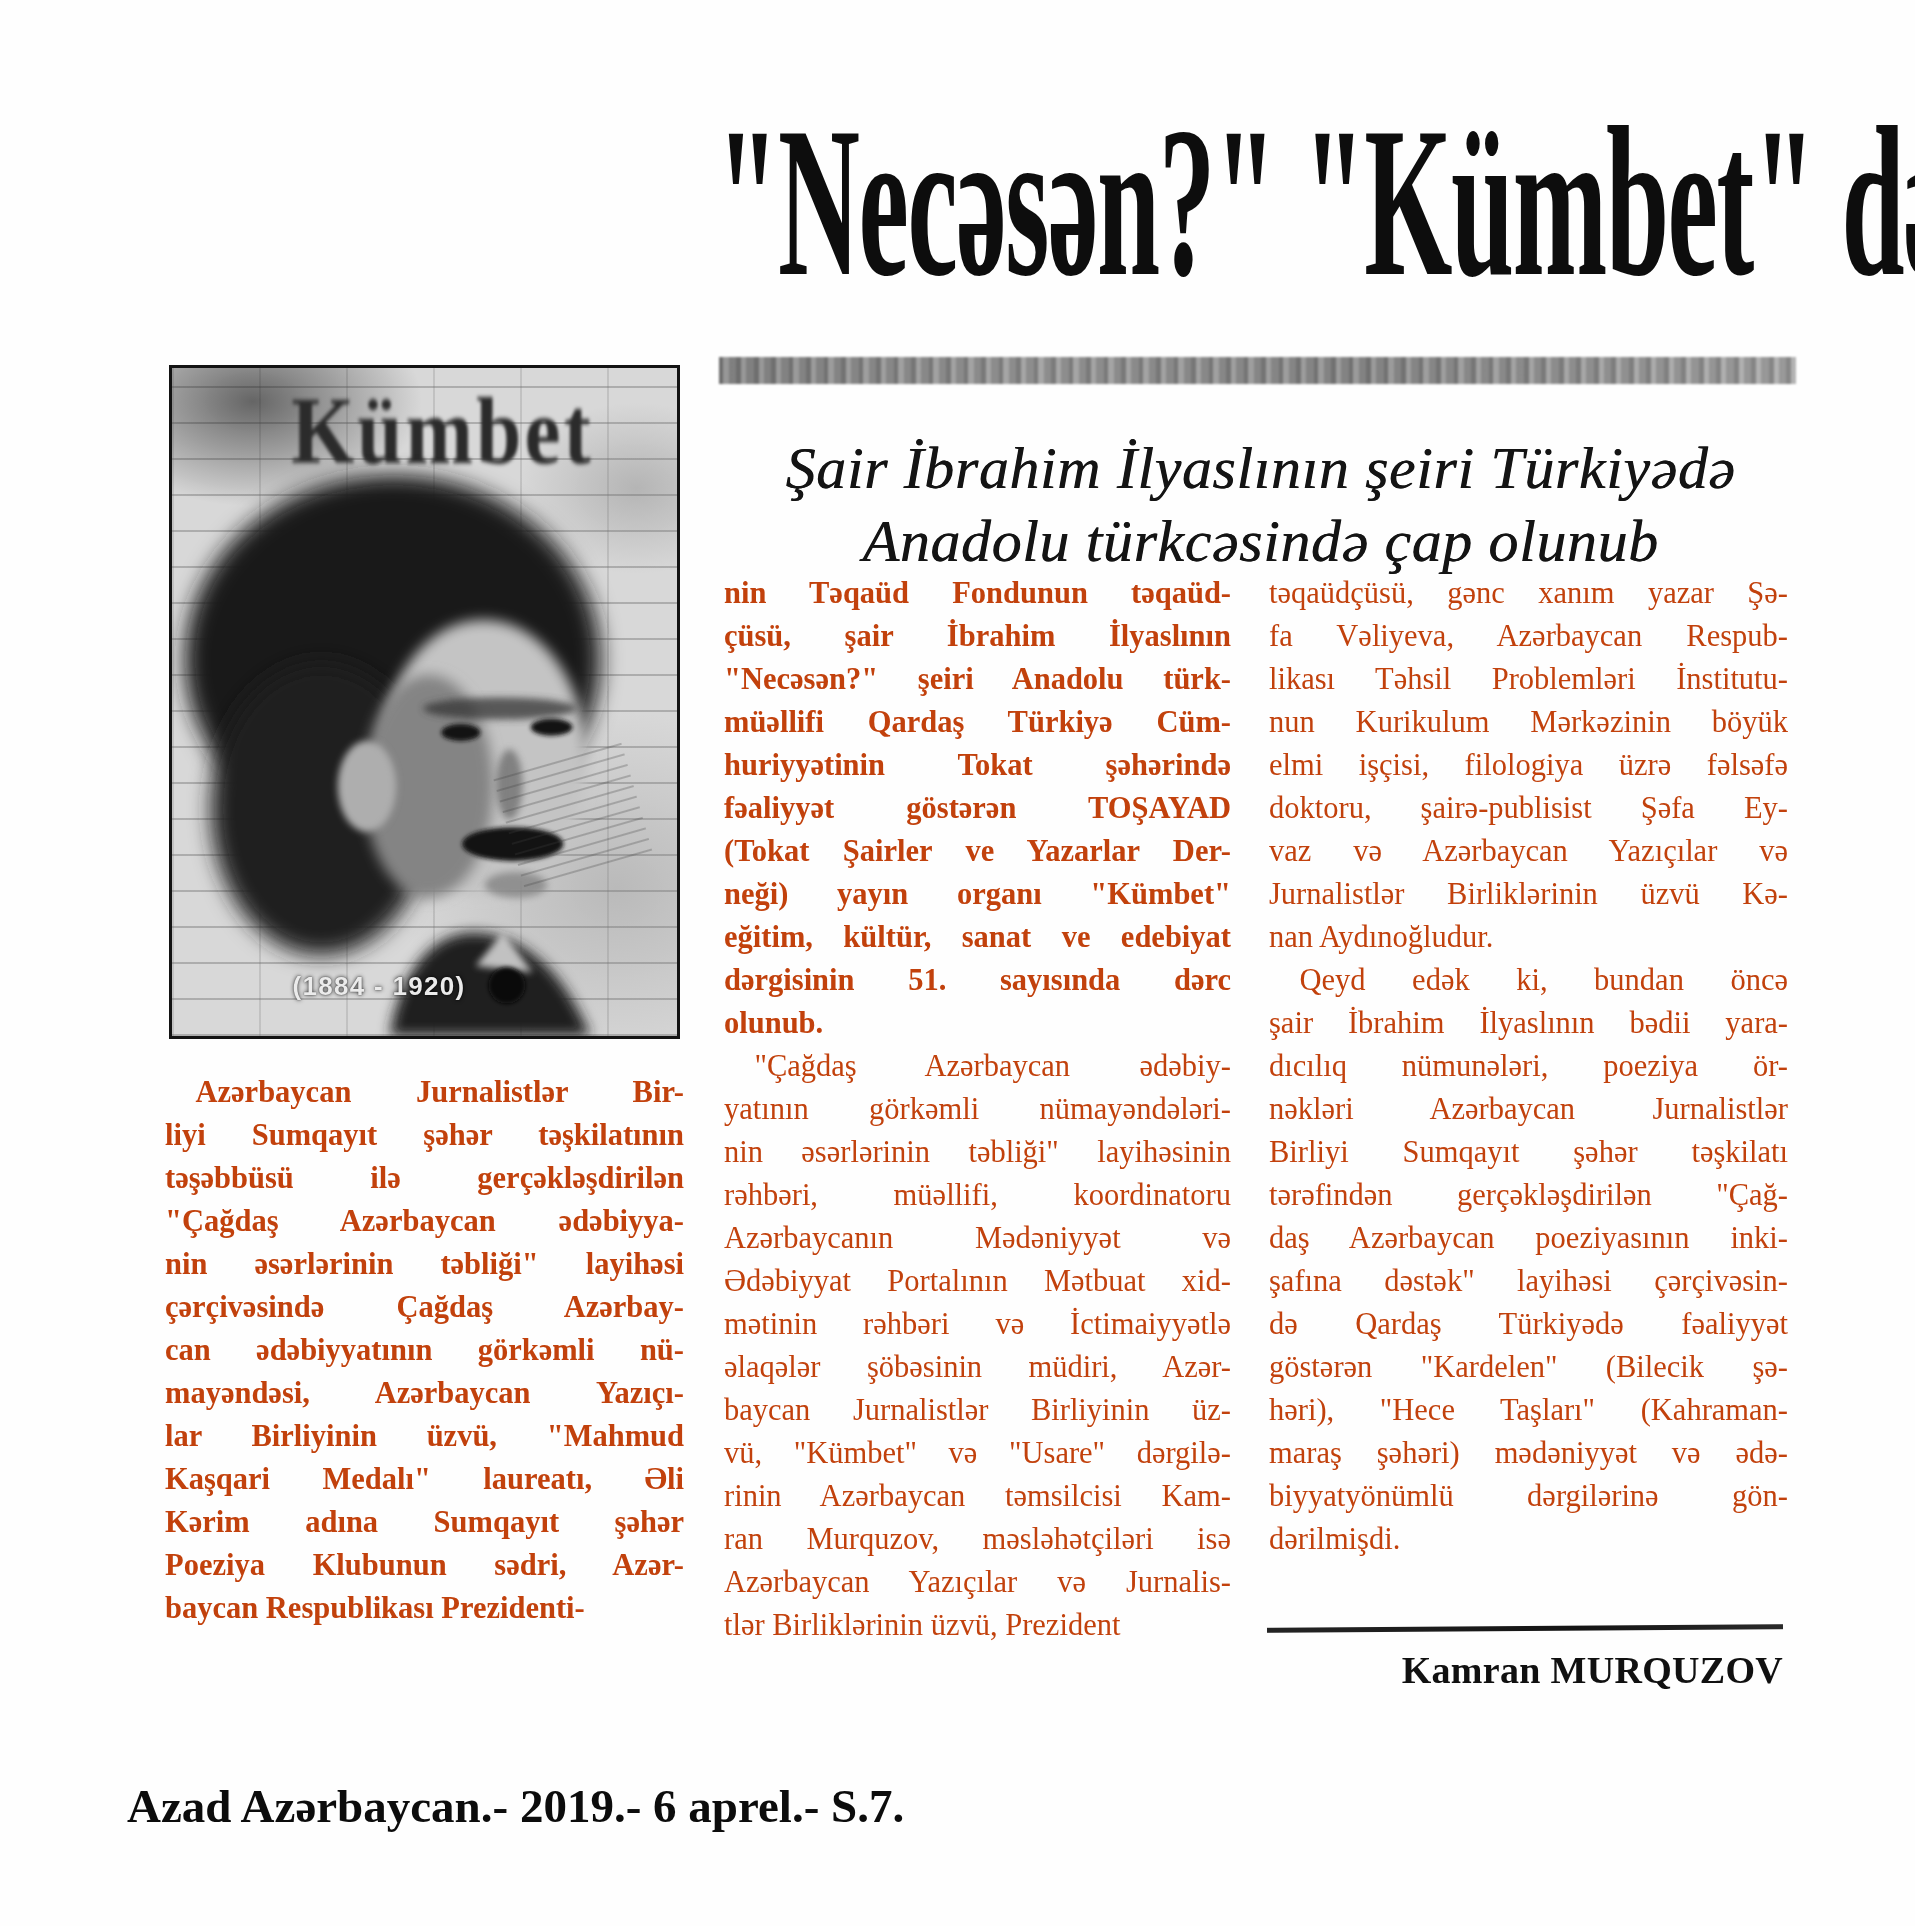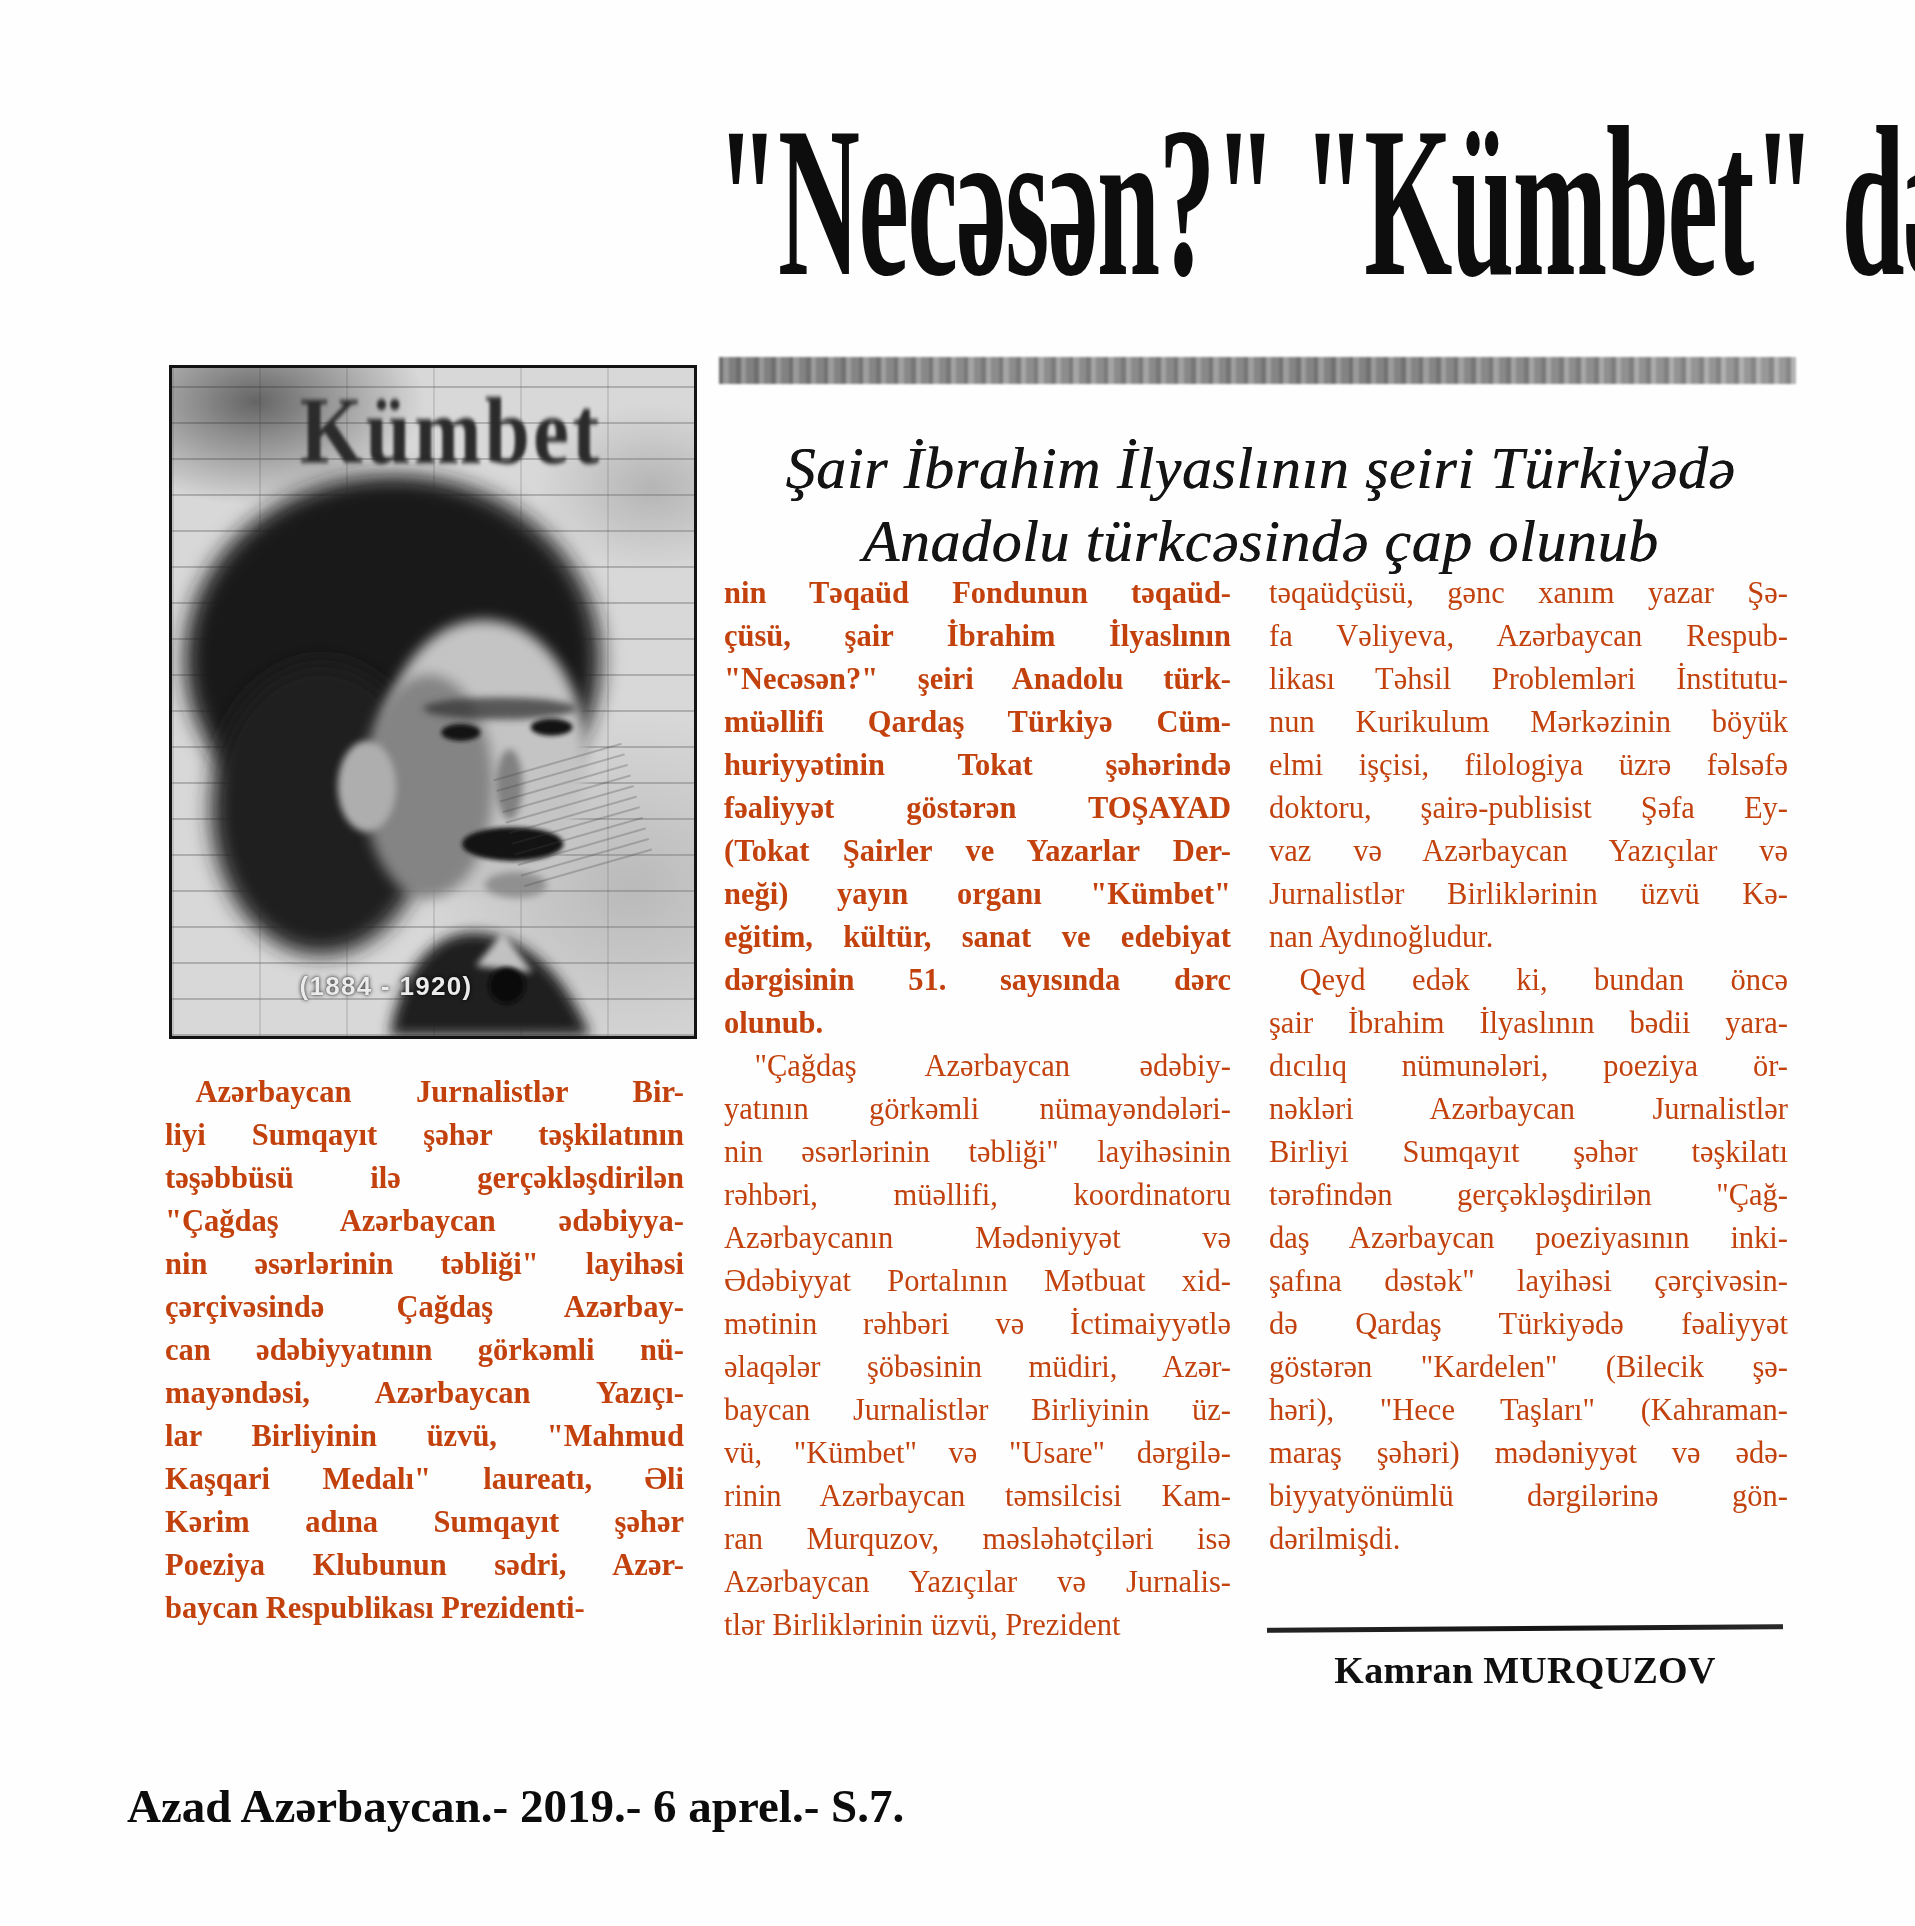--- a/index.html
+++ b/index.html
@@ -20,21 +20,20 @@
     position:absolute; left:169px; top:365px; width:505px; height:668px;
     border:3.2px solid #161616; box-sizing:content-box;
     background-color:#d9d5cf;
     background-image:
       radial-gradient(ellipse 273px 169px at 16% 5%, rgba(35,33,31,.62), rgba(35,33,31,0) 62%),
       radial-gradient(ellipse 195px 143px at 92% 18%, rgba(120,115,108,.35), transparent 60%),
       radial-gradient(ellipse 337px 273px at 88% 78%, rgba(128,122,114,.32), transparent 65%),
       repeating-linear-gradient(0deg, rgba(118,112,104,.42) 0 1.9px, transparent 1.9px 36px),
       repeating-linear-gradient(90deg, rgba(118,112,104,.22) 0 1.9px, transparent 1.9px 87px);
     filter:grayscale(1) contrast(1.03);
-    padding-left:17px;
   }
   .masthead{
     position:absolute; top:17px; left:0; right:0; padding-left:36px;
     text-align:center; font-size:81px; font-weight:bold; color:#2d2d2d;
     letter-spacing:3.2px; filter:blur(1.6px); transform:scaleY(1.18);
   }
   .portrait{position:absolute; left:0; top:0;}
   .scribbles{
     position:absolute; left:334px; top:389px; width:133px; height:114px;
     transform:rotate(-16deg); opacity:.5; filter:blur(0.6px);
@@ -72,21 +71,21 @@
   .pline{text-align:justify; text-align-last:justify;}
   .pline.last-line{text-align-last:left;}
   
   .rule{
     position:absolute; left:1267px; top:1626px; width:516px; height:4.5px;
     background:linear-gradient(90deg,#242424,#141414 60%,#2a2a2a);
     transform:rotate(-.4deg); filter:blur(0.3px);
   }
   .byline{
     position:absolute; left:1267px; top:1648px; width:516px;
-    text-align:center; font-weight:bold; font-size:38px; color:#101010;
+    text-align:right; font-weight:bold; font-size:38px; color:#101010;
     letter-spacing:0.3px;
   }
   
   .citation{
     position:absolute; left:127px; top:1779px;
     font-weight:bold; font-size:47px; color:#0c0c0c; white-space:nowrap;
   }
 </style>
 </head>
 <body>

